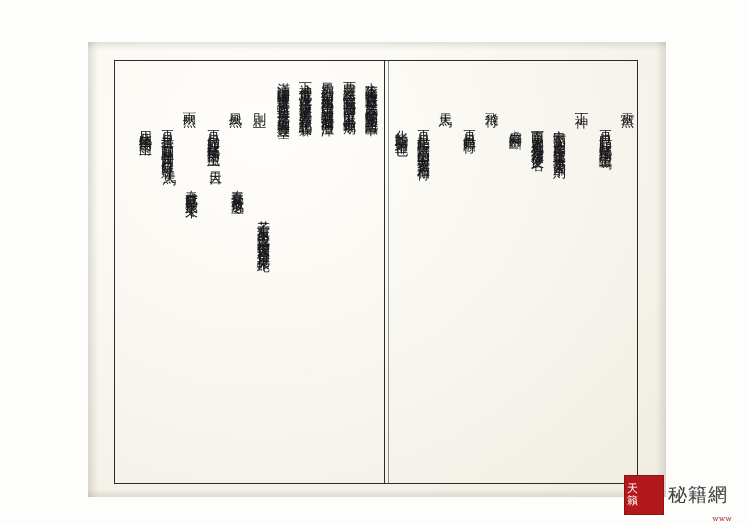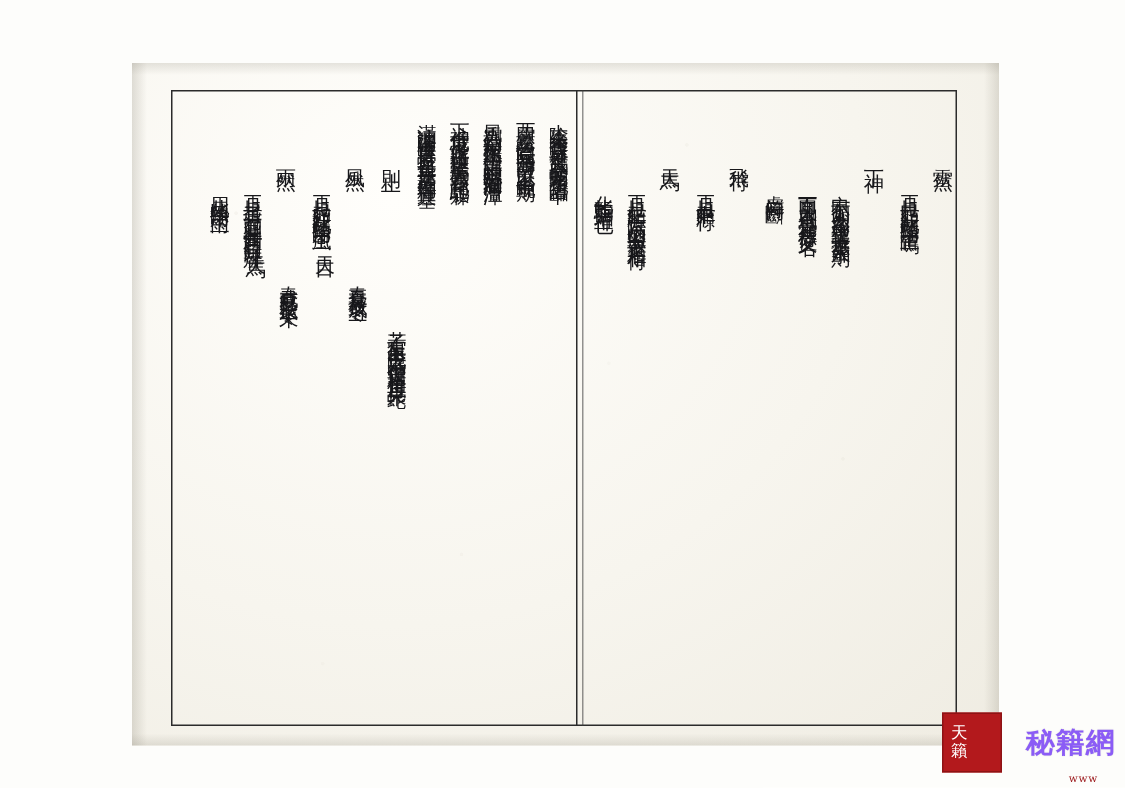--- a/index.html
+++ b/index.html
@@ -99,48 +99,47 @@
   .indent-1 { top: 42px; }
   .indent-2 { top: 60px; }
 
   
   .pageR { position: absolute; left: 26px; top: 18px; width: 270px; height: 424px; }
   .pageL { position: absolute; left: 304px; top: 18px; width: 246px; height: 424px; }
 
   
   .seal {
     position: absolute;
-    right: 6px;
+    right: 22px;
     bottom: 10px;
     display: flex;
     align-items: center;
-    gap: 16px;
-    text-align: center;
+    gap: 4px;
   }
   .seal-box {
     width: 40px;
     height: 40px;
     background: #b3191c;
     color: #fff;
     font-size: 11px;
     line-height: 1.05;
     font-family: "DejaVu Serif", serif;
     display: grid;
     grid-template-columns: 1fr 1fr;
     align-items: center;
     justify-items: center;
     padding: 2px;
     box-sizing: border-box;
     border: 1px solid #8e1214;
     letter-spacing: 0;
   }
   .seal-text {
-    color: #8b5cf6;
+    color: #404040;
     font-size: 19px;
-    font-weight: bold;
+    font-weight: normal;
     font-family: "DejaVu Serif", serif;
     letter-spacing: 1px;
     text-shadow: 0 0 1px rgba(0,0,0,.15);
   }
   .seal-sub {
     position: absolute;
     right: 18px;
     bottom: 2px;
     font-size: 7px;
     color: #9a1417;

